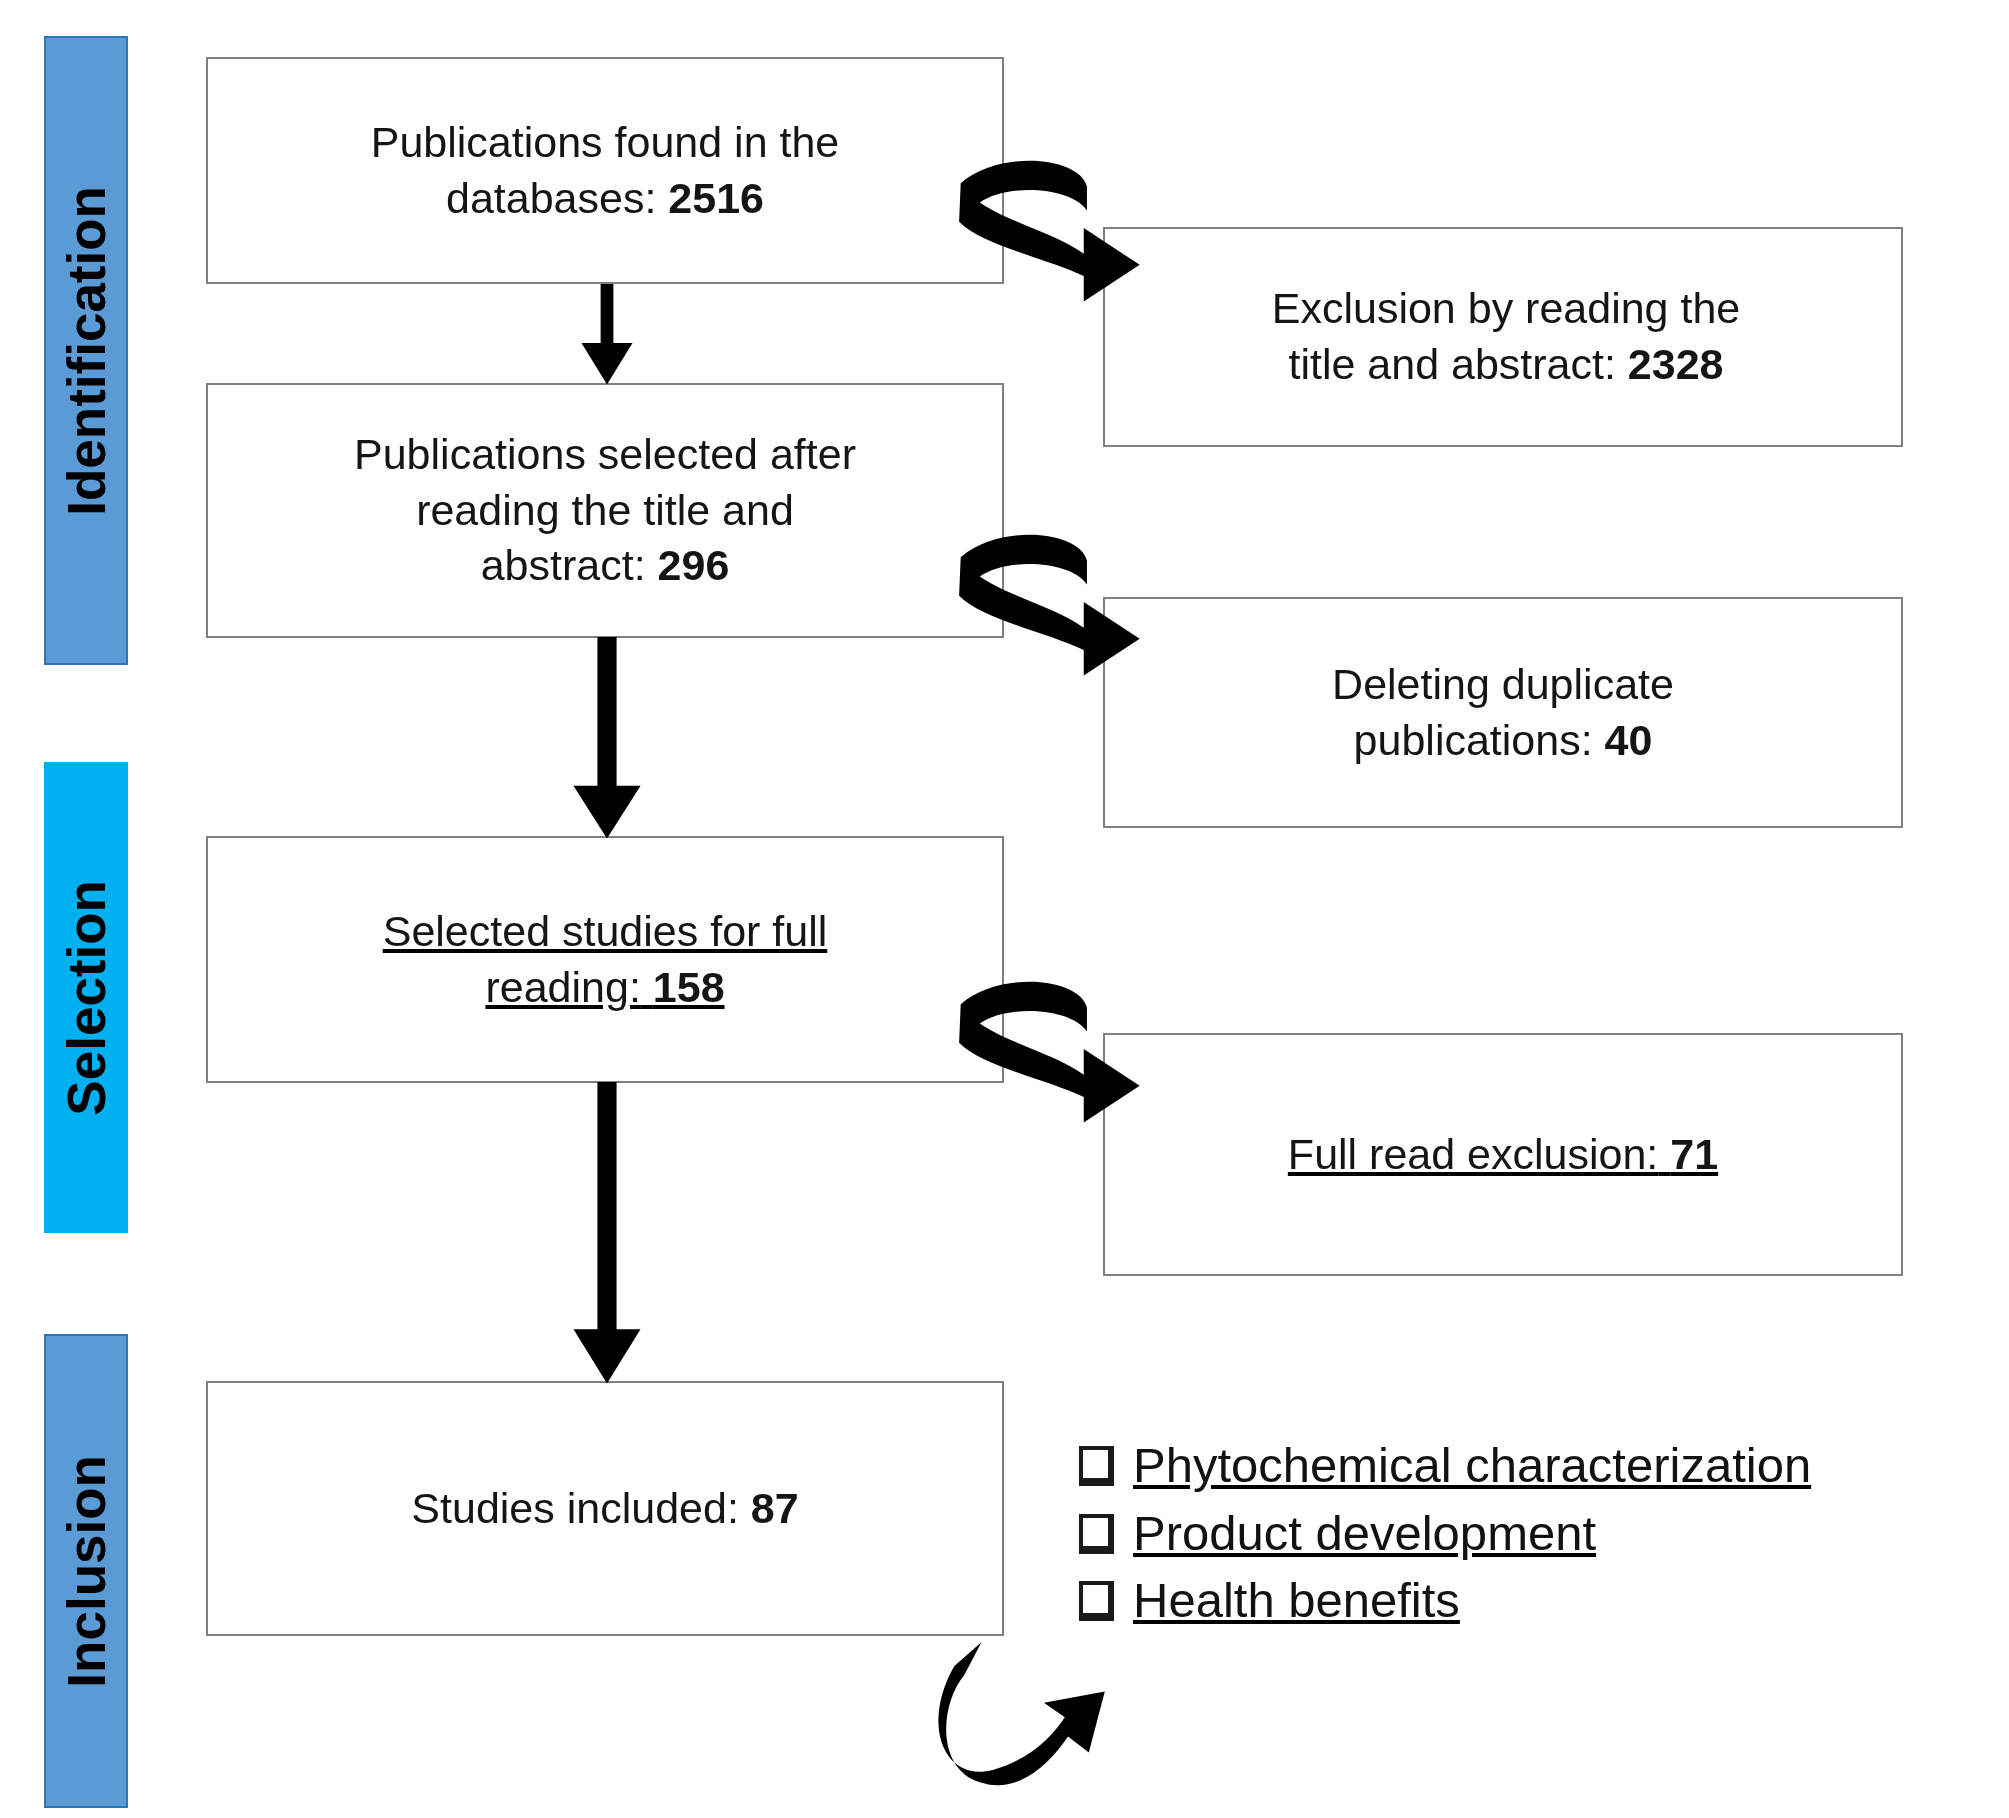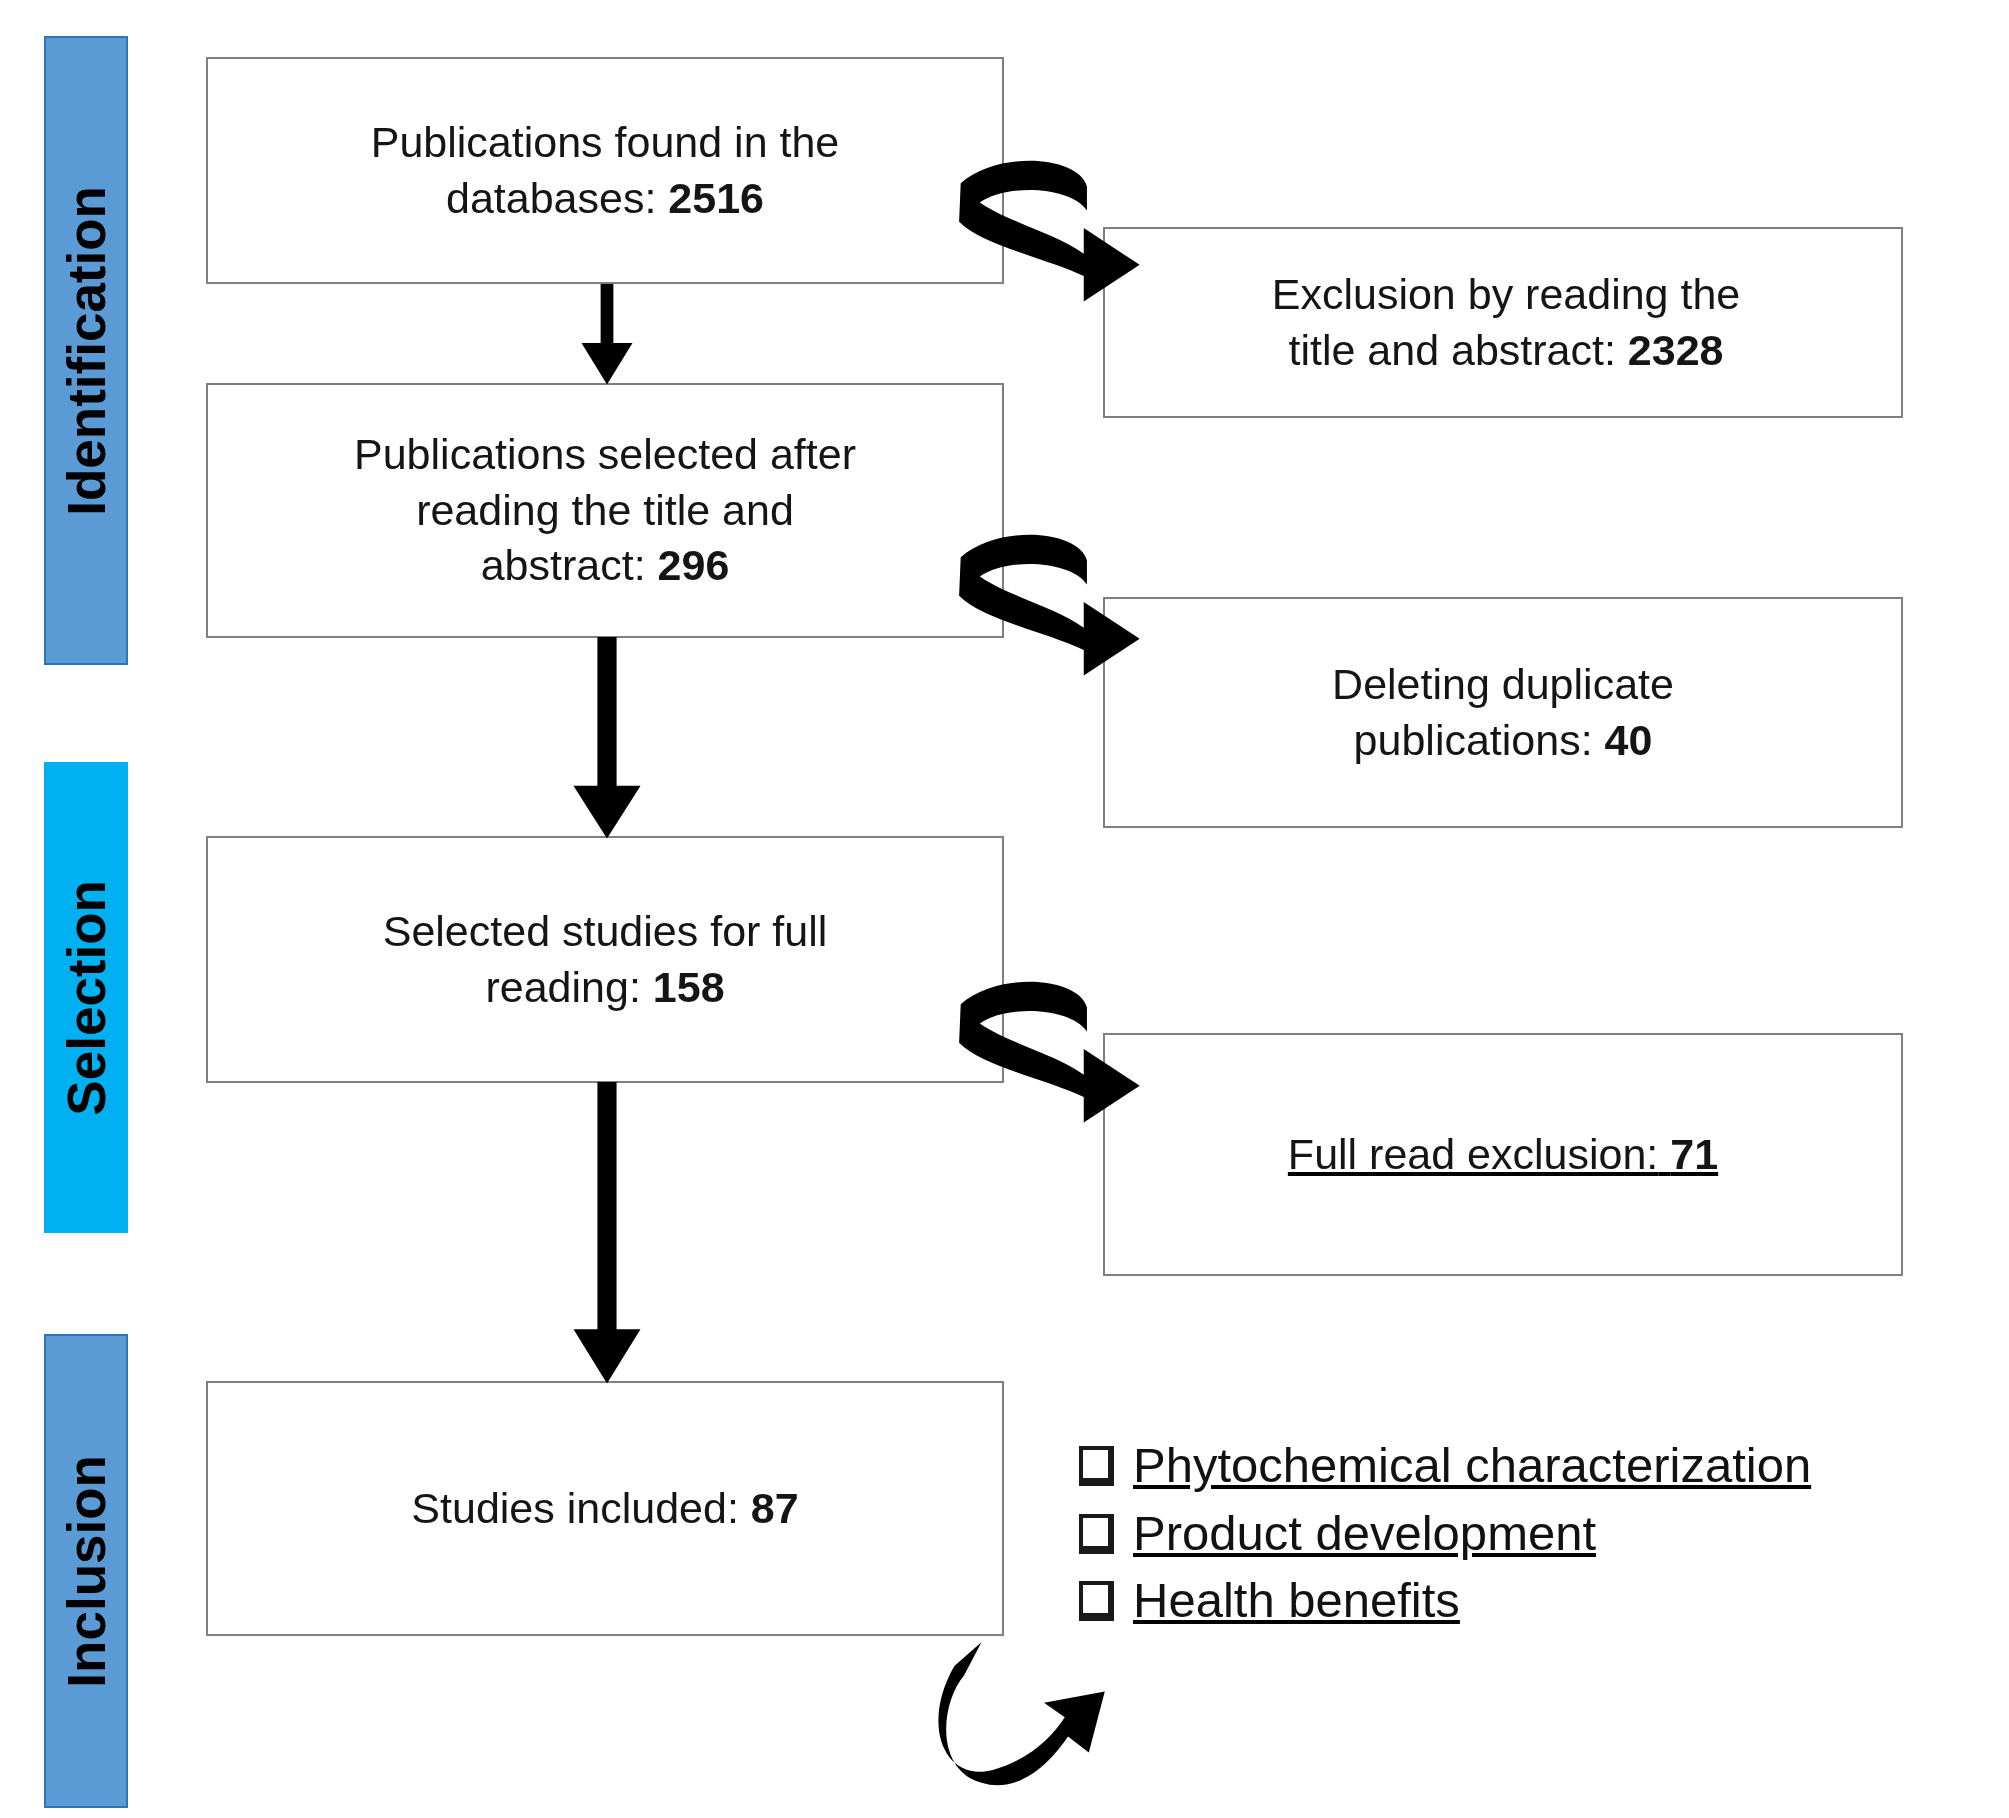--- a/index.html
+++ b/index.html
@@ -68,24 +68,24 @@
     font-size: 43px;
     line-height: 1.30;
     color: #151515;
     font-weight: 400;
   }
   .flow-box .box-text b {
     font-weight: bold;
   }
 
   #box-found       { left: 206px;  top: 57px;   width: 798px; height: 227px; }
-  #box-excl-title  { left: 1103px; top: 227px;  width: 800px; height: 191px; padding-left: 27px; }
+  #box-excl-title  { left: 1103px; top: 227px;  width: 800px; height: 220px; padding-left: 27px; }
   #box-selected    { left: 206px;  top: 383px;  width: 798px; height: 255px; }
   #box-duplicates  { left: 1103px; top: 597px;  width: 800px; height: 231px; }
-  #box-fullread    { left: 206px;  top: 836px; width: 798px; height: 247px; }
+  #box-fullread    { left: 206px;  top: 836px; width: 798px; height: 247px; text-decoration: underline; }
   #box-excl-full   { left: 1103px; top: 1033px; width: 800px; height: 243px; text-decoration: underline; }
   #box-included    { left: 206px;  top: 1381px; width: 798px; height: 255px; }
 
   
   .down-arrow {
     position: absolute;
   }
 
   
   .curve-arrow {

